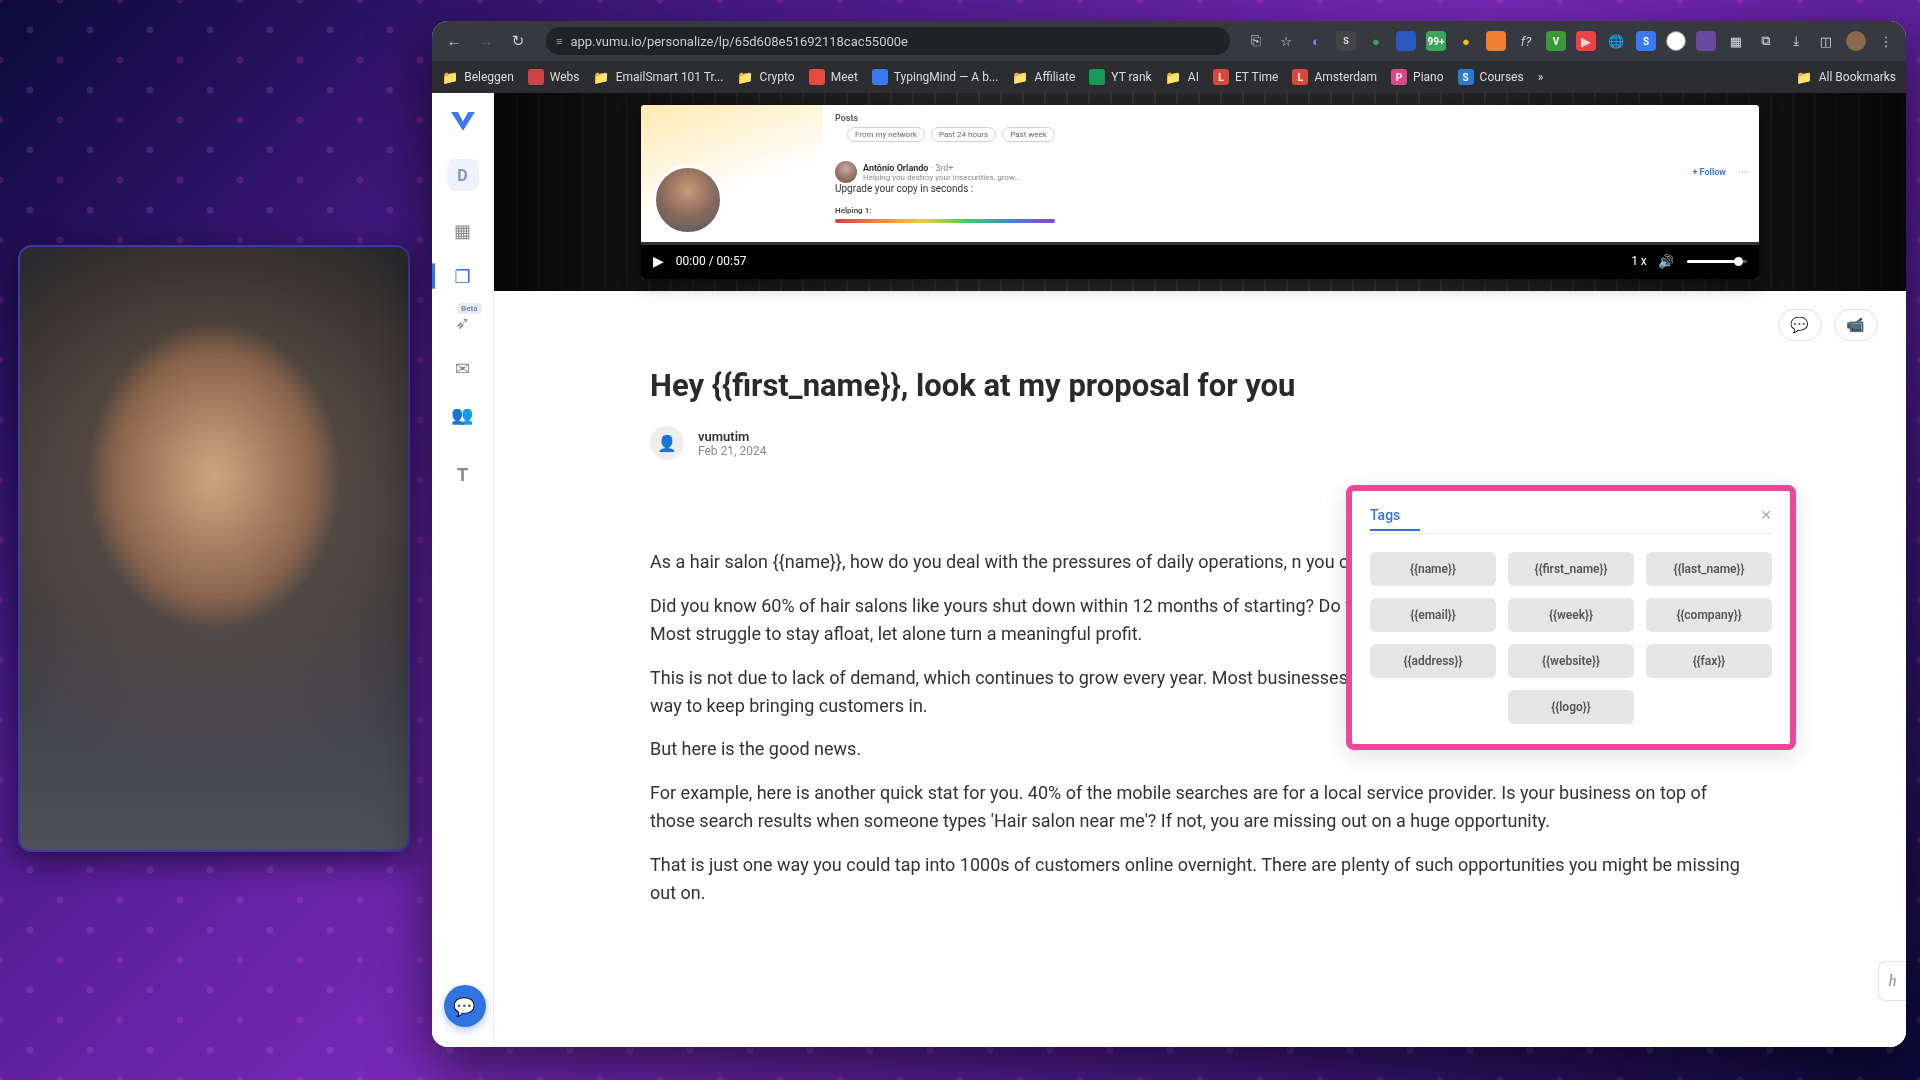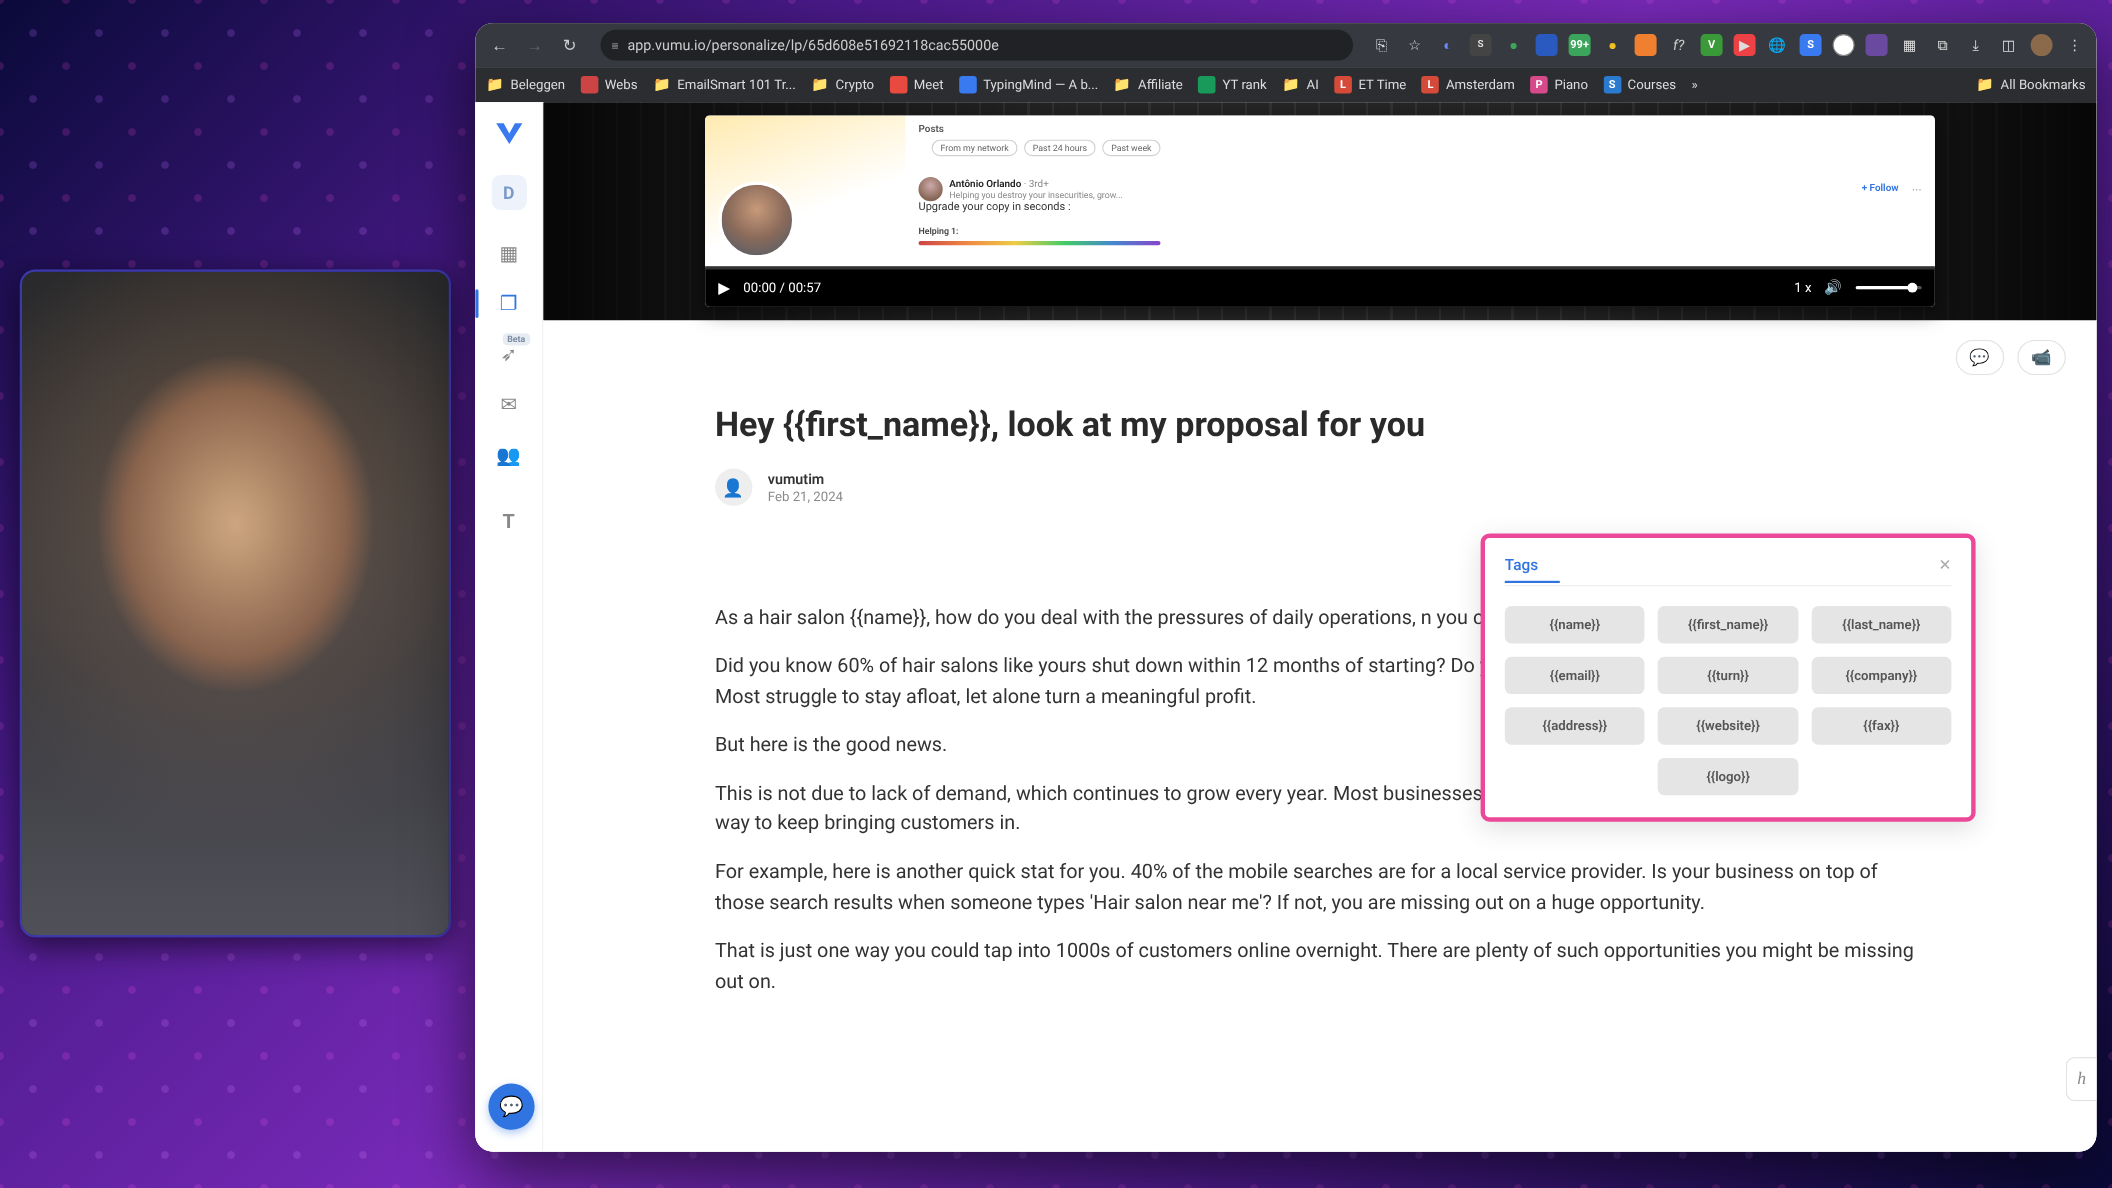--- a/index.html
+++ b/index.html
@@ -230,21 +230,21 @@
 .intro-title {
   font-family: Georgia, "Times New Roman", serif;
   font-size: 44px; font-weight: 700; color: #111;
   text-align: center; margin-top: 72px;
 }
 .body-text { margin-top: 88px; font-size: 18px; line-height: 1.55; color: #333; }
 .body-text p { margin-bottom: 16px; }
 .tags-popover {
   position: absolute; top: 118px; right: -46px;
   width: 450px; background: #fff;
-  border: 4px solid #ec4899; border-radius: 8px;
+  border: 6px solid #ec4899; border-radius: 8px;
   box-shadow: 0 6px 24px rgba(0,0,0,.12);
   padding: 16px 18px 20px 18px;
 }
 .tags-popover .hdr {
   display: flex; align-items: center; justify-content: space-between;
   margin-bottom: 6px;
 }
 .tags-popover .title { color: #2f74e0; font-size: 14px; font-weight: 500; }
 .tags-popover .close { color: #aaa; font-size: 14px; cursor: pointer; }
 .tags-popover .underline {
@@ -467,39 +467,39 @@
             <div>
               <div class="name">vumutim</div>
               <div class="date">Feb 21, 2024</div>
             </div>
           </div>
 
 
           <div class="body-text">
             <p>As a hair salon {{name}}, how do you deal with the pressures of daily operations, n you continue to do your best work?</p>
             <p>Did you know 60% of hair salons like yours shut down within 12 months of starting? Do you know what happens to the ones that survive? Most struggle to stay afloat, let alone turn a meaningful profit.</p>
+            <p>This is not due to lack of demand, which continues to grow every year. Most businesses struggle because they do not have a sustainable way to keep bringing customers in.</p>
             <p>But here is the good news.</p>
-            <p>This is not due to lack of demand, which continues to grow every year. Most businesses struggle because they do not have a sustainable way to keep bringing customers in.</p>
             <p>For example, here is another quick stat for you. 40% of the mobile searches are for a local service provider. Is your business on top of those search results when someone types 'Hair salon near me'? If not, you are missing out on a huge opportunity.</p>
             <p>That is just one way you could tap into 1000s of customers online overnight. There are plenty of such opportunities you might be missing out on.</p>
           </div>
 
           <div class="tags-popover">
             <div class="hdr">
               <span class="title">Tags</span>
               <span class="close">✕</span>
             </div>
             <div class="underline"></div>
             <div class="divider"></div>
             <div class="tags-grid">
               <div class="tag-pill">{{name}}</div>
               <div class="tag-pill">{{first_name}}</div>
               <div class="tag-pill">{{last_name}}</div>
               <div class="tag-pill">{{email}}</div>
-              <div class="tag-pill">{{turn}}</div>
+              <div class="tag-pill">{{week}}</div>
               <div class="tag-pill">{{company}}</div>
               <div class="tag-pill">{{address}}</div>
               <div class="tag-pill">{{website}}</div>
               <div class="tag-pill">{{fax}}</div>
               <div class="tag-pill center-last">{{logo}}</div>
             </div>
           </div>
         </div>
       </div>
 

